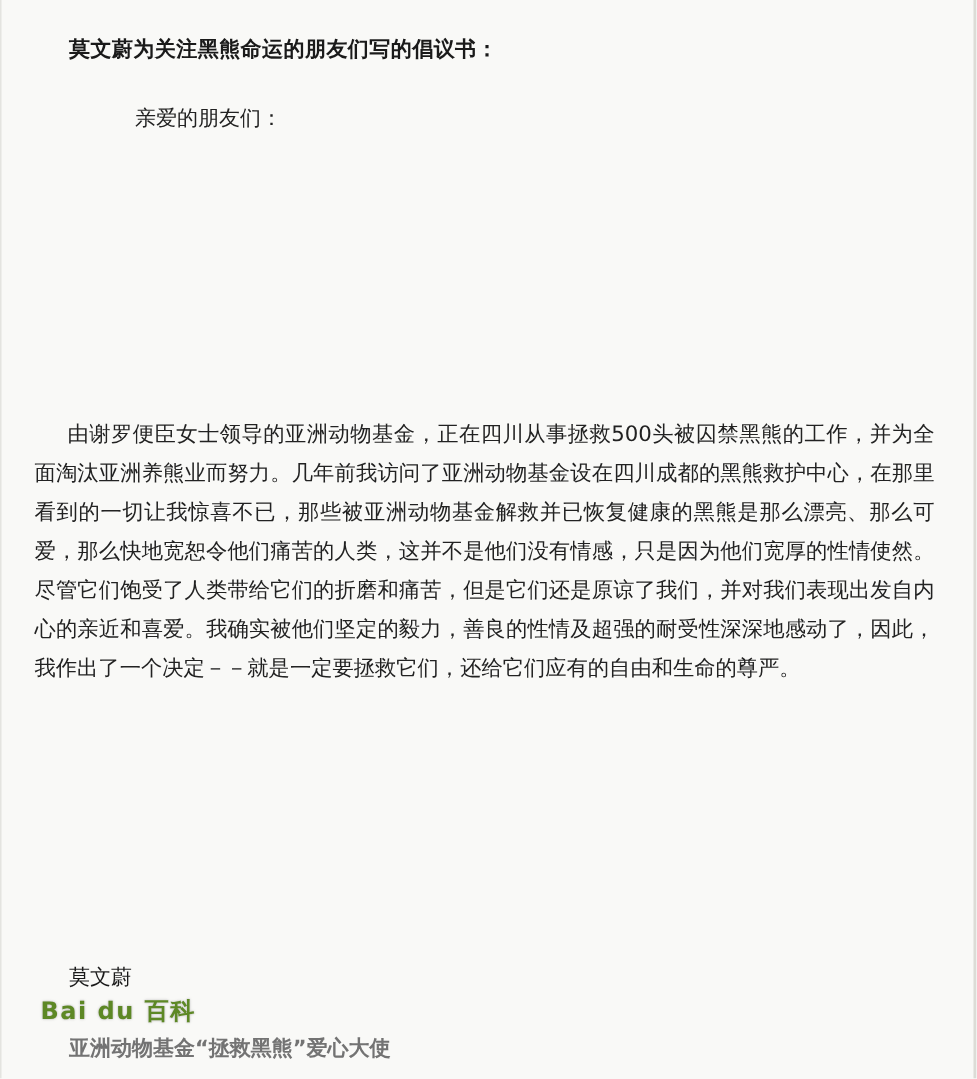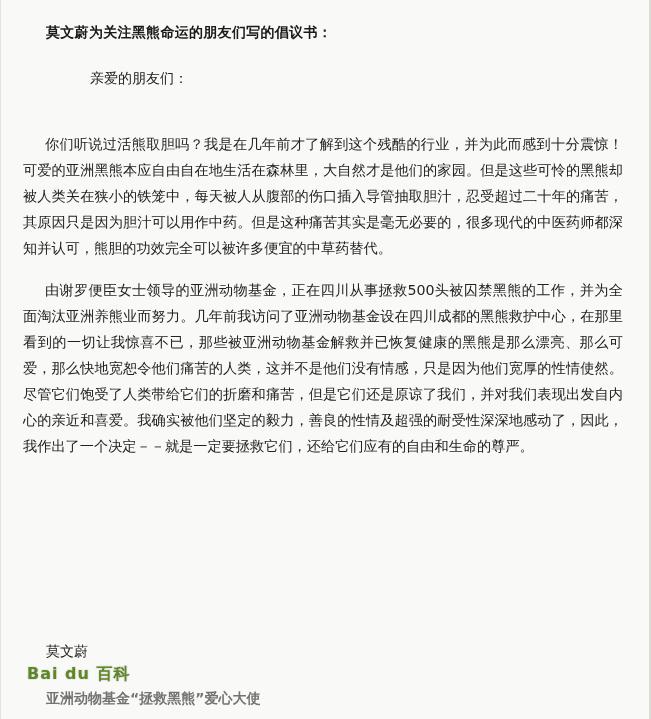--- a/index.html
+++ b/index.html
@@ -81,18 +81,17 @@
       text-shadow: 0 0 1px #c8c8c8, 0 0 2px #bbbbbb;
       letter-spacing: 1px;
     }
   </style>
 </head>
 <body>
 
 <div class="page">
   <div class="title">莫文蔚为关注黑熊命运的朋友们写的倡议书：</div>
   <div class="salutation">亲爱的朋友们：</div>
-  <p class="para" id="p1">你们听说过活熊取胆吗？我是在几年前才了解到这个残酷的行业，并为此而感到十分震惊！可爱的亚洲黑熊本应自由自在地生活在森林里，大自然才是他们的家园。但是这些可怜的黑熊却被人类关在狭小的铁笼中，每天被人从腹部的伤口插入导管抽取胆汁，忍受超过二十年的痛苦，其原因只是因为胆汁可以用作中药。但是这种痛苦其实是毫无必要的，很多现代的中医药师都深知并认可，熊胆的功效完全可以被许多便宜的中草药替代。</p>
   <p class="para" id="p2">由谢罗便臣女士领导的亚洲动物基金，正在四川从事拯救500头被囚禁黑熊的工作，并为全面淘汰亚洲养熊业而努力。几年前我访问了亚洲动物基金设在四川成都的黑熊救护中心，在那里看到的一切让我惊喜不已，那些被亚洲动物基金解救并已恢复健康的黑熊是那么漂亮、那么可爱，那么快地宽恕令他们痛苦的人类，这并不是他们没有情感，只是因为他们宽厚的性情使然。尽管它们饱受了人类带给它们的折磨和痛苦，但是它们还是原谅了我们，并对我们表现出发自内心的亲近和喜爱。我确实被他们坚定的毅力，善良的性情及超强的耐受性深深地感动了，因此，我作出了一个决定－－就是一定要拯救它们，还给它们应有的自由和生命的尊严。</p>
   <div class="sign-name">莫文蔚</div>
   <div class="watermark">Bai du 百科</div>
   <div class="sign-title">亚洲动物基金“拯救黑熊”爱心大使</div>
 </div>
 
 </body></html>

